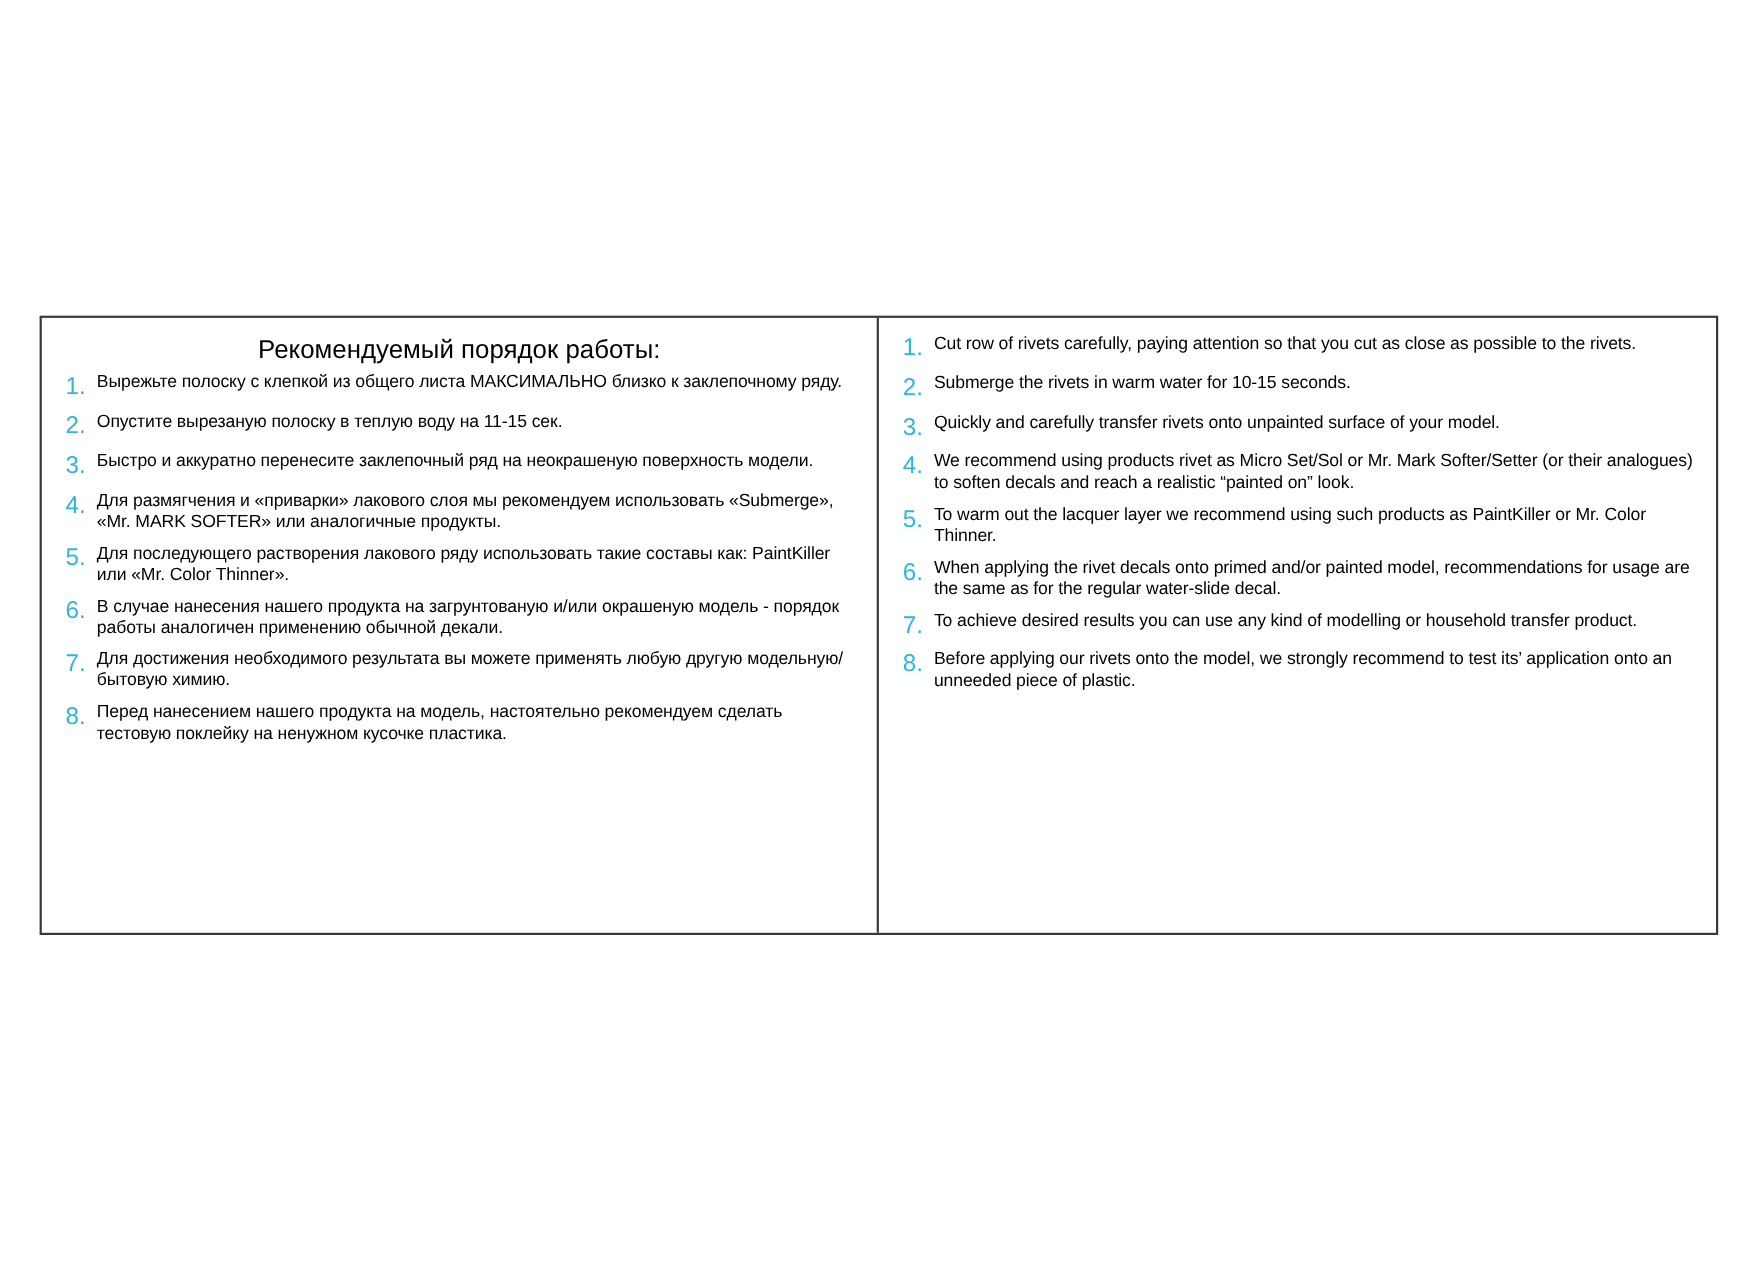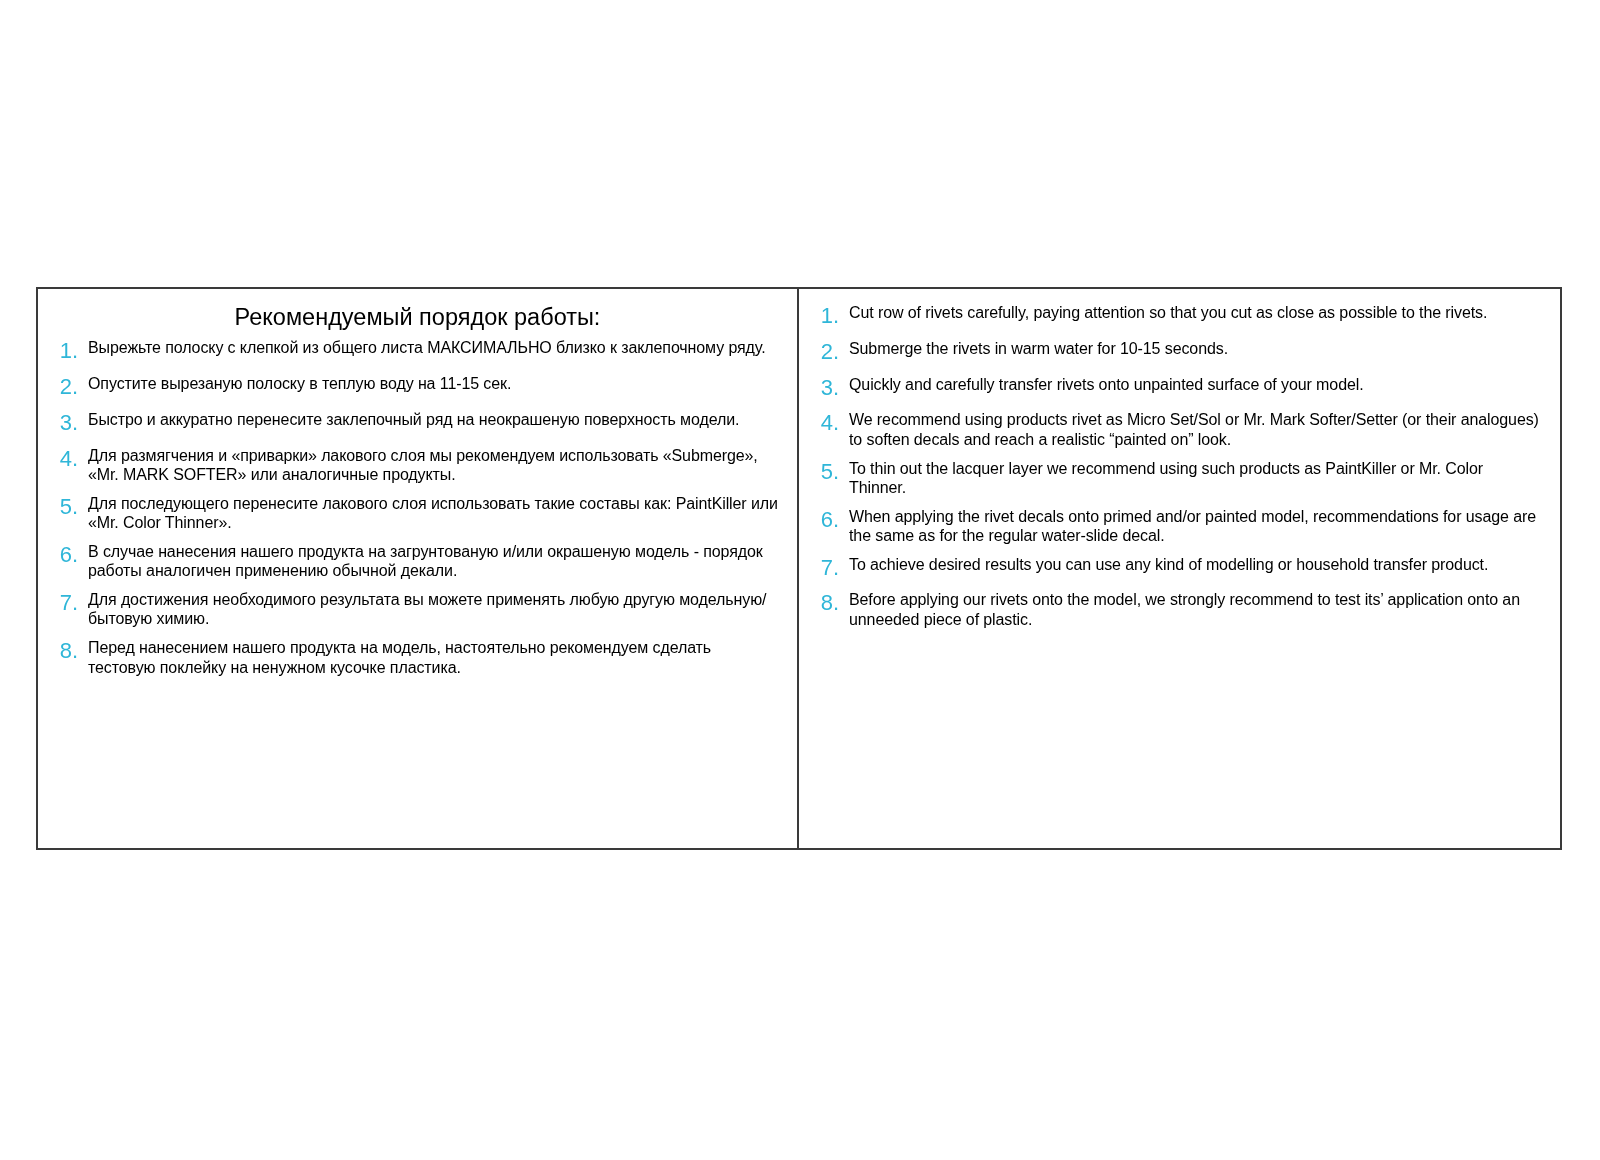--- a/index.html
+++ b/index.html
@@ -105,21 +105,21 @@
       <li>
         <span class="num">3.</span>
         <span class="txt">Быстро и аккуратно перенесите заклепочный ряд на неокрашеную поверхность модели.</span>
       </li>
       <li>
         <span class="num">4.</span>
         <span class="txt">Для размягчения и «приварки» лакового слоя мы рекомендуем использовать «Submerge», «Mr. MARK SOFTER» или аналогичные продукты.</span>
       </li>
       <li>
         <span class="num">5.</span>
-        <span class="txt">Для последующего перенесите лакового слоя использовать такие составы как: PaintKiller или «Mr. Color Thinner».</span>
+        <span class="txt">Для последующего растворения лакового ряду использовать такие составы как: PaintKiller или «Mr. Color Thinner».</span>
       </li>
       <li>
         <span class="num">6.</span>
         <span class="txt">В случае нанесения нашего продукта на загрунтованую и/или окрашеную модель - порядок работы аналогичен применению обычной декали.</span>
       </li>
       <li>
         <span class="num">7.</span>
         <span class="txt">Для достижения необходимого результата вы можете применять любую другую модельную/бытовую химию.</span>
       </li>
       <li>
@@ -142,21 +142,21 @@
       <li>
         <span class="num">3.</span>
         <span class="txt">Quickly and carefully transfer rivets onto unpainted surface of your model.</span>
       </li>
       <li>
         <span class="num">4.</span>
         <span class="txt">We recommend using products rivet as Micro Set/Sol or Mr. Mark Softer/Setter (or their analogues) to soften decals and reach a realistic “painted on” look.</span>
       </li>
       <li>
         <span class="num">5.</span>
-        <span class="txt">To thin out the lacquer layer we recommend using such products as PaintKiller or Mr. Color Thinner.</span>
+        <span class="txt">To warm out the lacquer layer we recommend using such products as PaintKiller or Mr. Color Thinner.</span>
       </li>
       <li>
         <span class="num">6.</span>
         <span class="txt">When applying the rivet decals onto primed and/or painted model, recommendations for usage are the same as for the regular water-slide decal.</span>
       </li>
       <li>
         <span class="num">7.</span>
         <span class="txt">To achieve desired results you can use any kind of modelling or household transfer product.</span>
       </li>
       <li>

